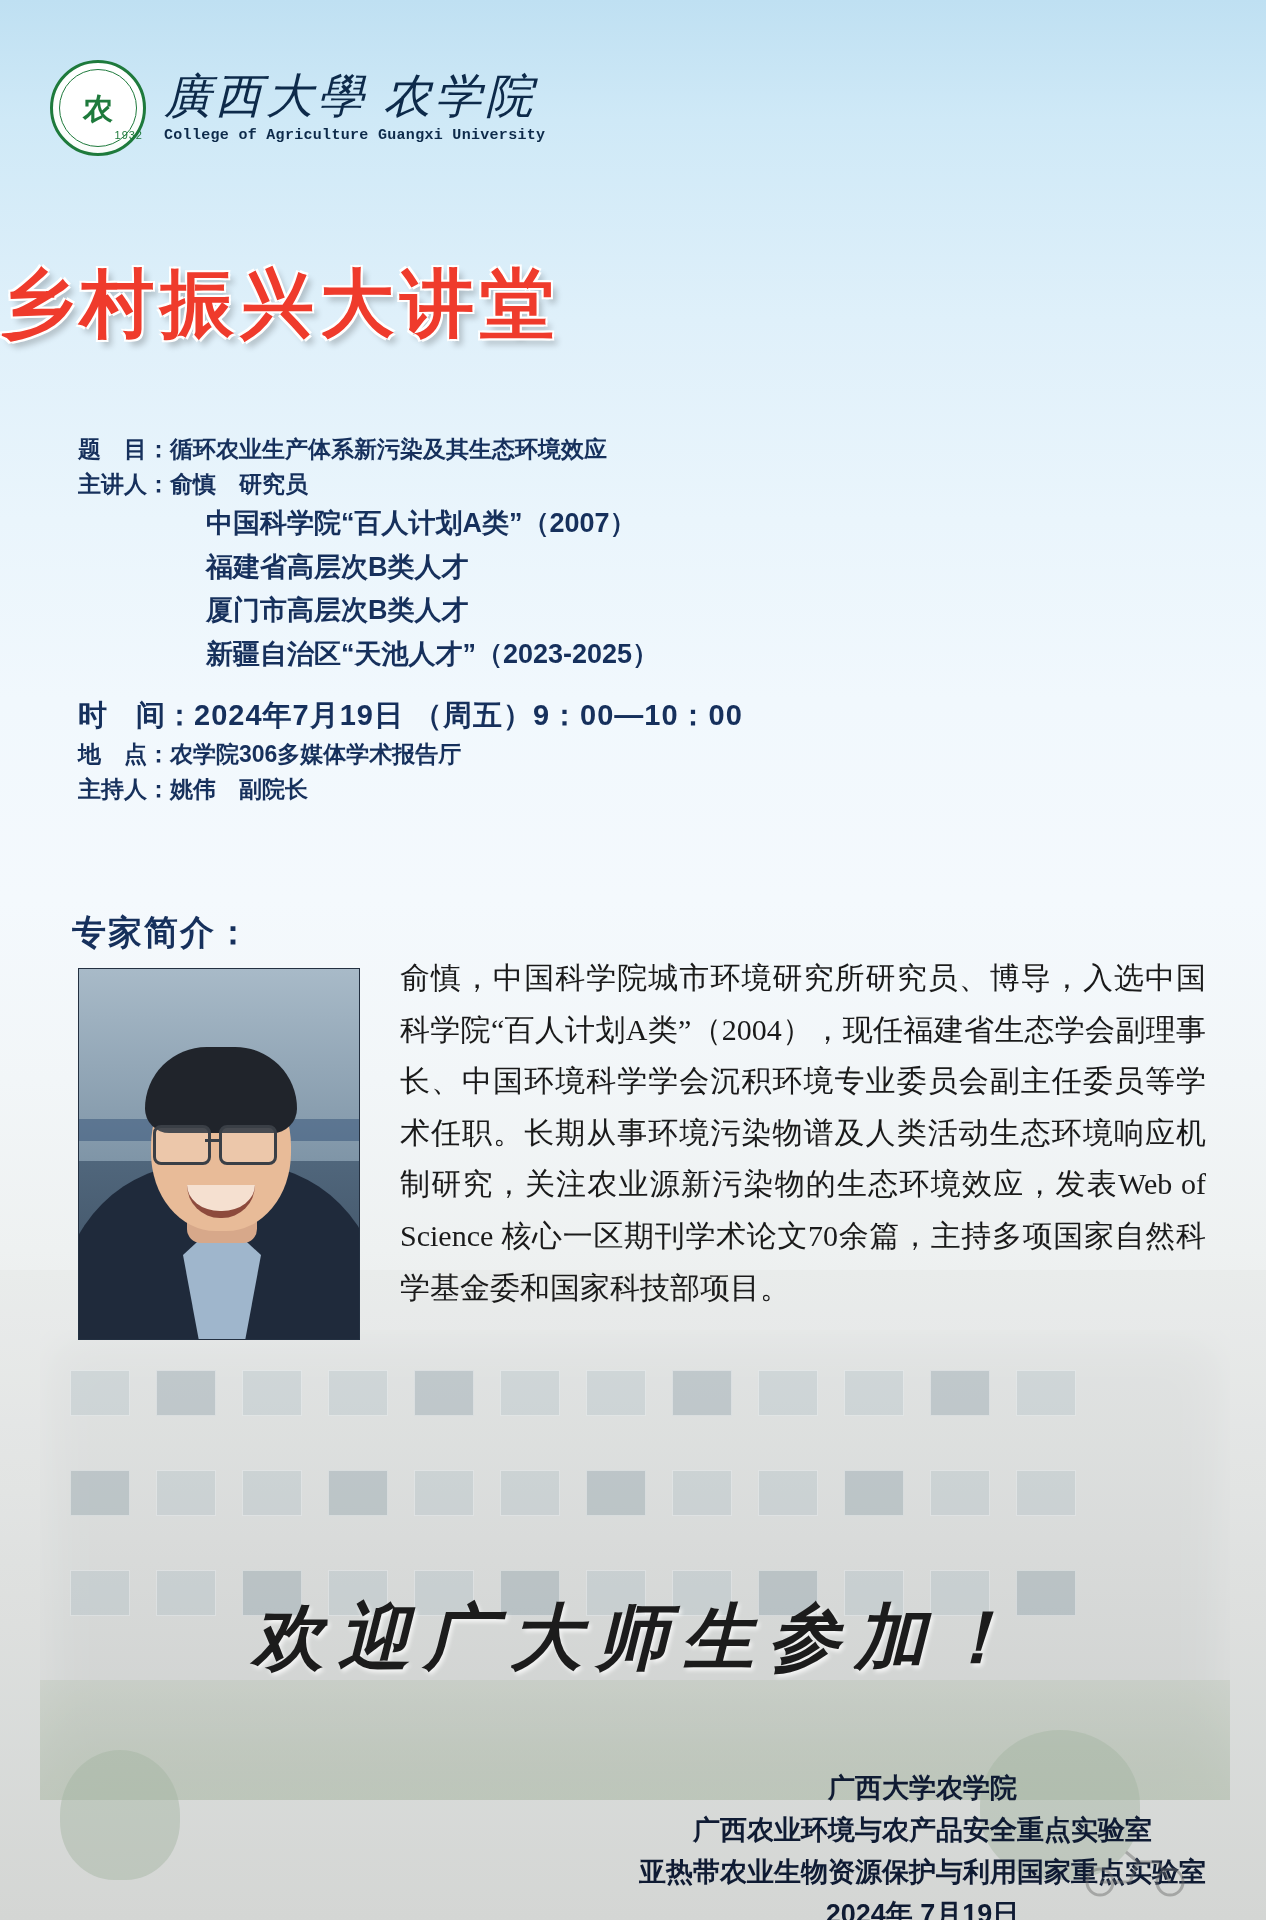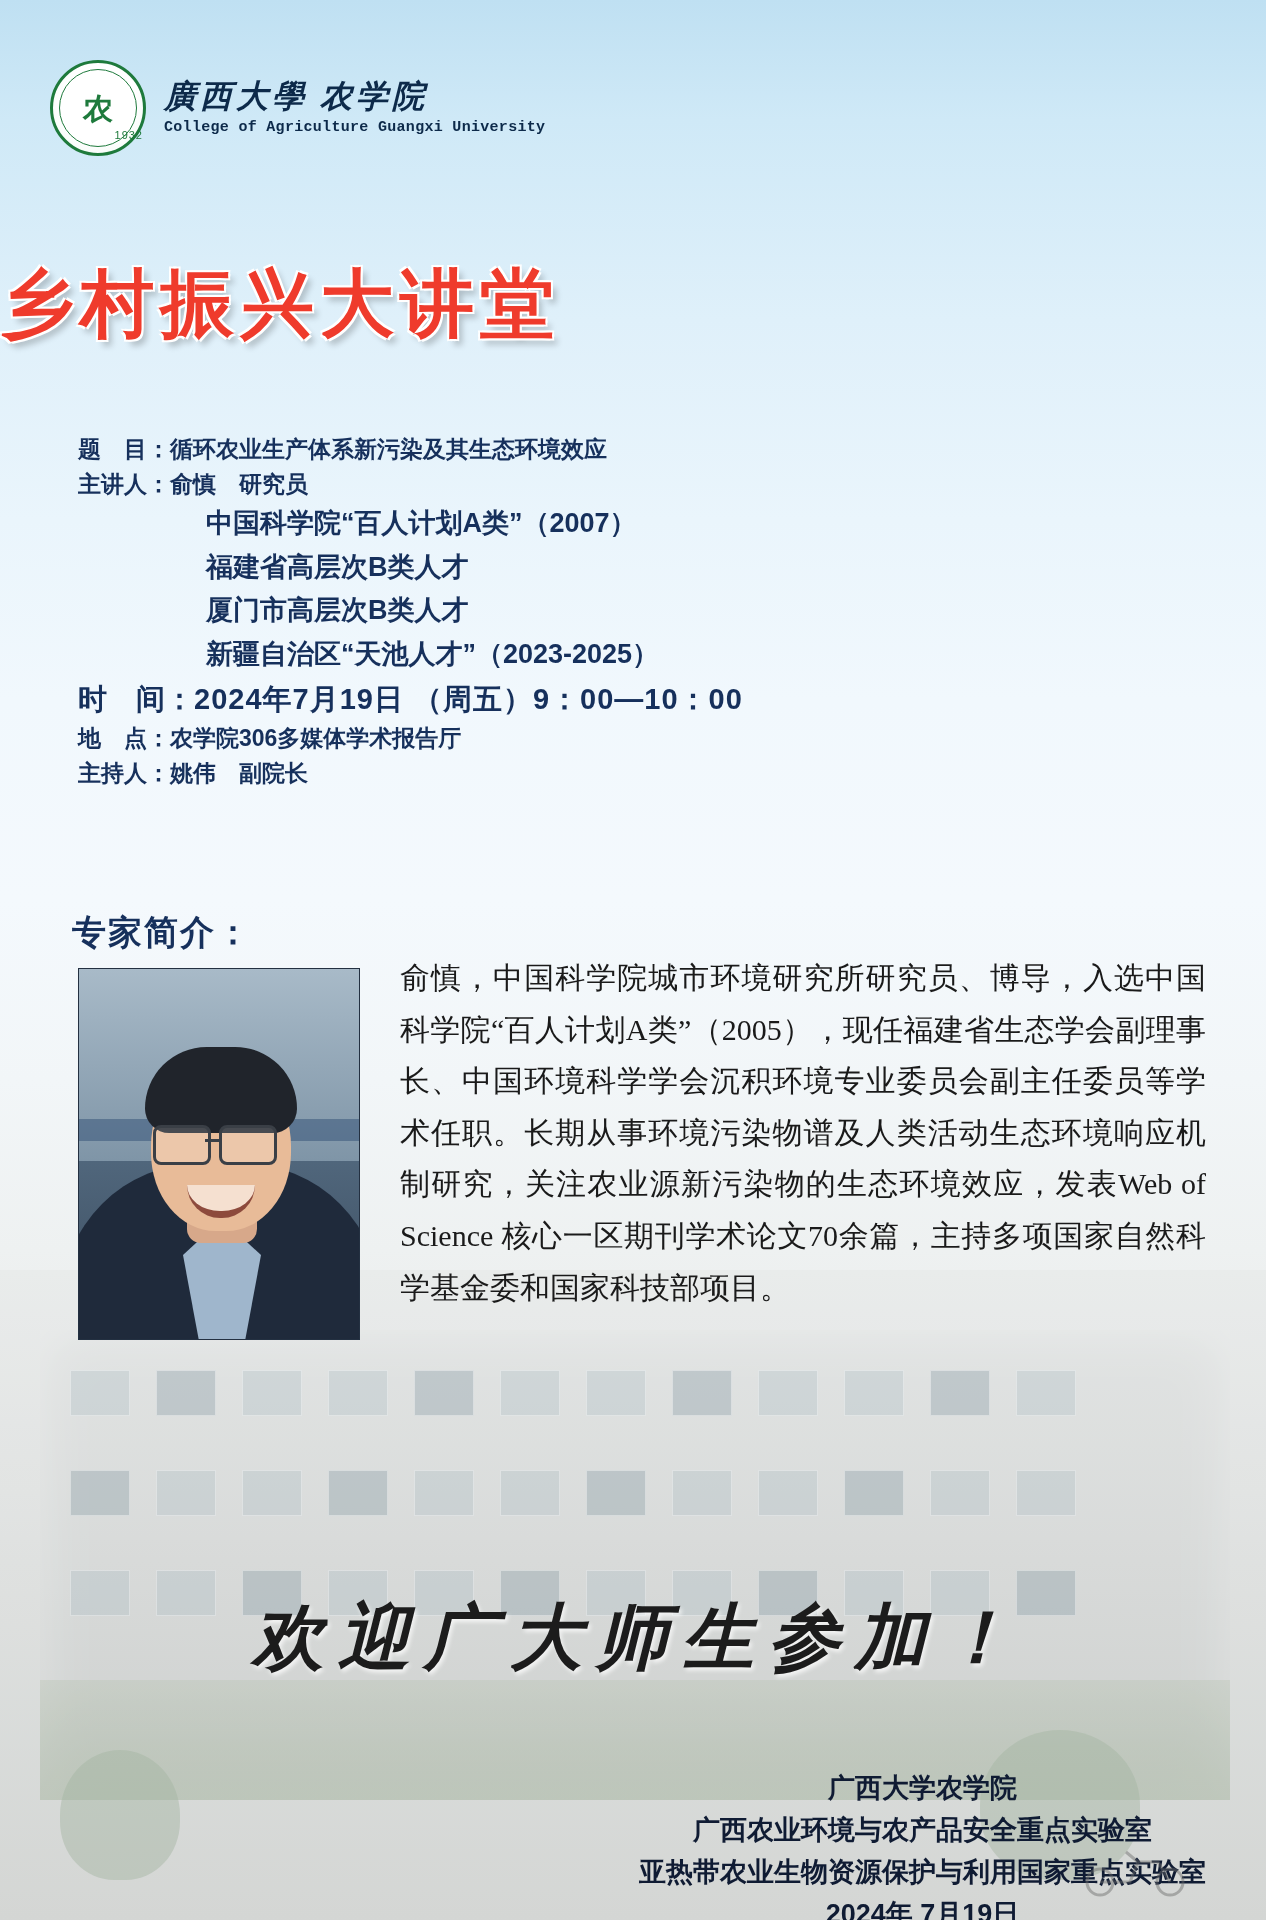--- a/index.html
+++ b/index.html
@@ -127,22 +127,22 @@
     position: absolute;
     left: 4px; right: 0;
     bottom: 12px;
     text-align: right;
     font-size: 11px;
     color: #1e7a3c;
     letter-spacing: 1px;
   }
   .logo-text-cn {
     font-family: "Liberation Serif", "DejaVu Serif", serif;
-    font-size: 32px;
-    font-weight: bold;
+    font-size: 47px;
+    font-weight: normal;
     color: #0d2a4a;
     letter-spacing: 4px;
     line-height: 1.05;
     font-style: italic;
   }
   .logo-text-en {
     font-family: Liberation Mono, monospace;
     font-size: 15px;
     color: #0d2a4a;
     letter-spacing: .3px;
@@ -190,21 +190,21 @@
   .info-sub {
     font-size: 27px;
     line-height: 1.62;
     padding-left: 128px;
     white-space: nowrap;
   }
   .info-line.spaced {
     font-size: 29px;
     letter-spacing: 1px;
   }
-  .gap-top { }
+  .gap-top { margin-top: 16px; }
 
   
   .bio-heading {
     position: absolute;
     left: 72px;
     top: 910px;
     font-size: 34px;
     font-weight: bold;
     color: #16305c;
     letter-spacing: 2px;
@@ -462,21 +462,21 @@
     <div class="p-shirt"></div>
     <div class="p-neck"></div>
     <div class="p-head"></div>
     <div class="p-hair"></div>
     <div class="p-glass l"></div>
     <div class="p-glass r"></div>
     <div class="p-bridge"></div>
     <div class="p-smile"></div>
   </div>
 
-  <div class="bio-text">俞慎，中国科学院城市环境研究所研究员、博导，入选中国科学院“百人计划A类”（2005），现任福建省生态学会副理事长、中国环境科学学会沉积环境专业委员会副主任委员等学术任职。长期从事环境污染物谱及人类活动生态环境响应机制研究，关注农业源新污染物的生态环境效应，发表Web of Science 核心一区期刊学术论文70余篇，主持多项国家自然科学基金委和国家科技部项目。</div>
+  <div class="bio-text">俞慎，中国科学院城市环境研究所研究员、博导，入选中国科学院“百人计划A类”（2004），现任福建省生态学会副理事长、中国环境科学学会沉积环境专业委员会副主任委员等学术任职。长期从事环境污染物谱及人类活动生态环境响应机制研究，关注农业源新污染物的生态环境效应，发表Web of Science 核心一区期刊学术论文70余篇，主持多项国家自然科学基金委和国家科技部项目。</div>
 
   <div class="welcome">欢迎广大师生参加！</div>
 
   <div class="footer">
     <div>广西大学农学院</div>
     <div>广西农业环境与农产品安全重点实验室</div>
     <div>亚热带农业生物资源保护与利用国家重点实验室</div>
     <div>2024年 7月19日</div>
   </div>
 

